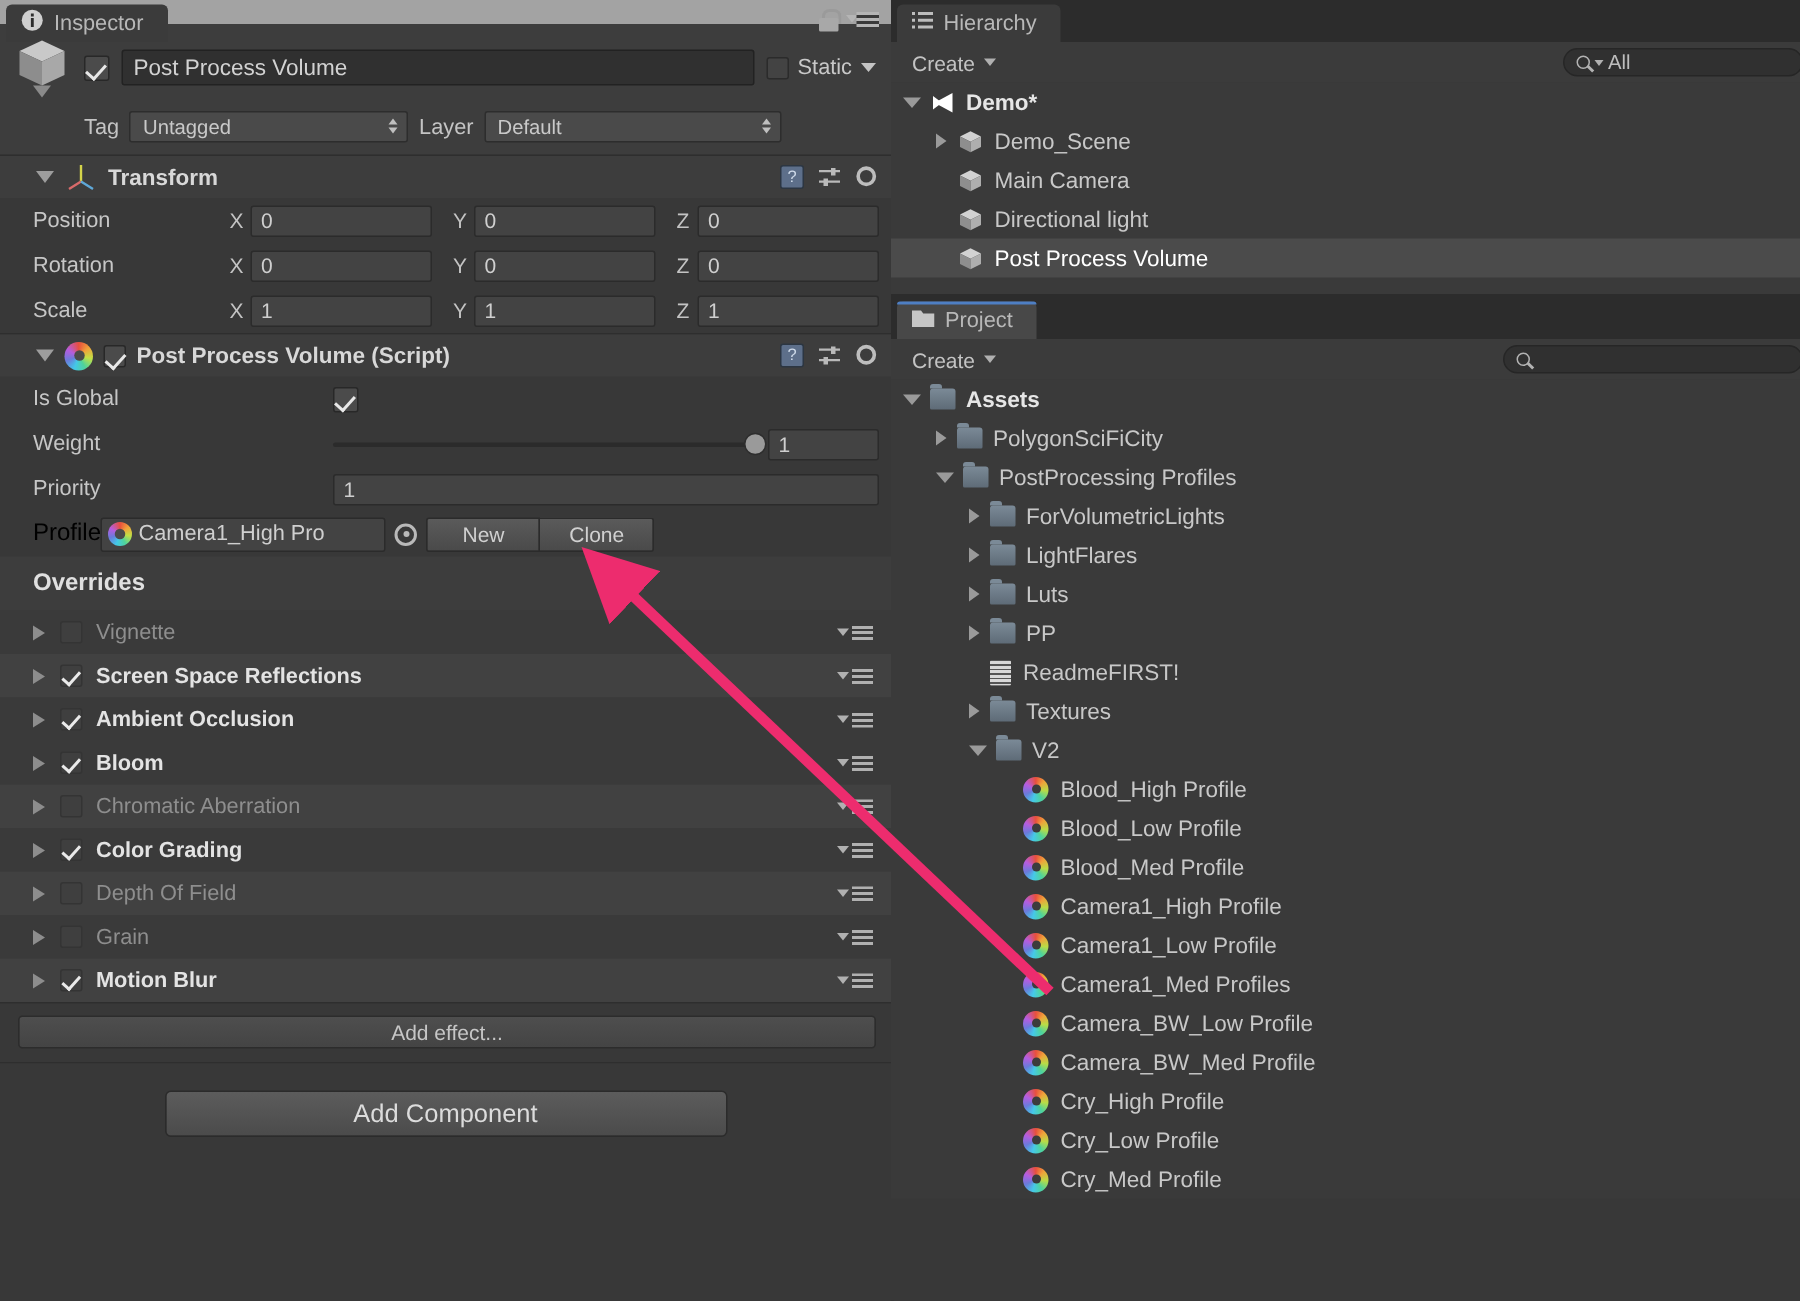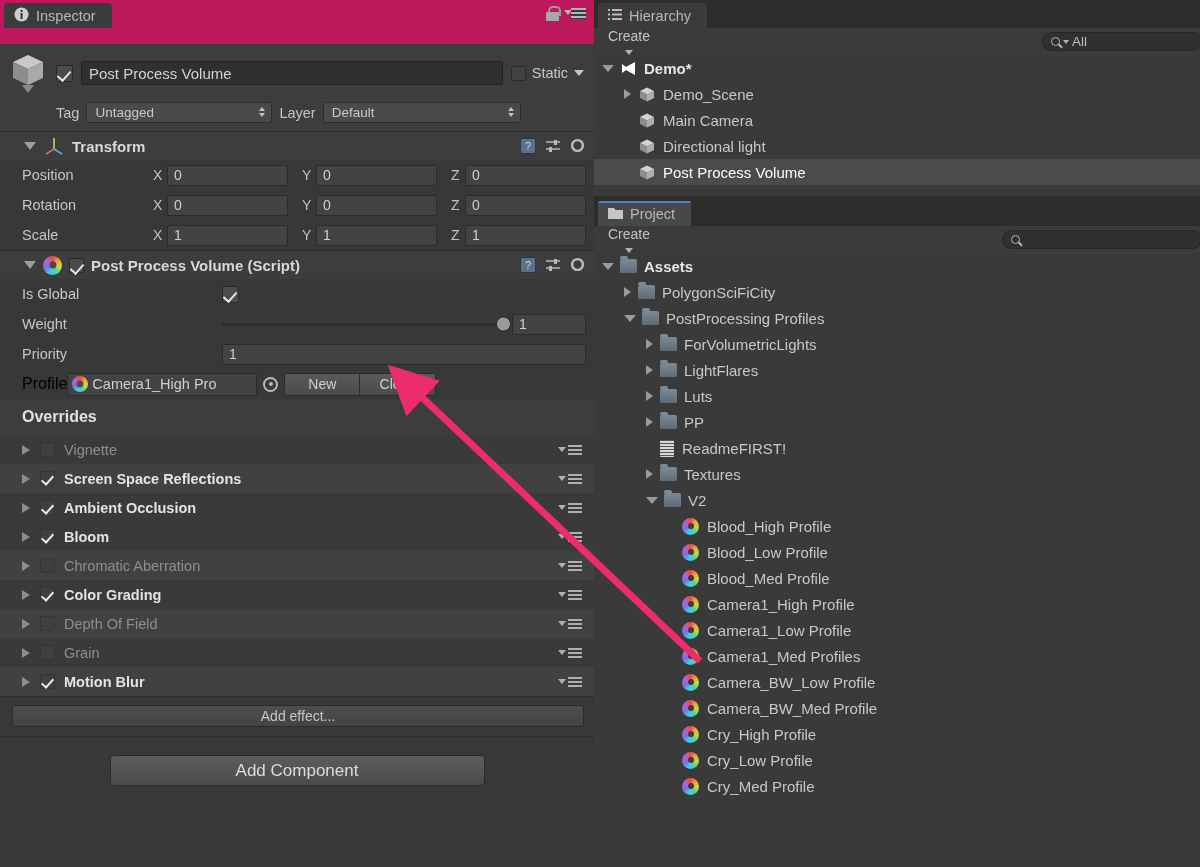--- a/index.html
+++ b/index.html
@@ -8,21 +8,21 @@
     background: #383838;
     font-family: "Liberation Sans", sans-serif;
     overflow: hidden;
     -webkit-font-smoothing: antialiased;
   }
   .app { position: relative; width: 1200px; height: 867px; display: flex; }
 
   
   .inspector { width: 594px; height: 867px; background: #383838; position: relative; }
 
-  .tabbar { height: 44px; background: #be185d; position: relative; }
+  .tabbar { height: 16px; background: #a3a3a3; position: relative; }
   .tab {
     position: absolute; left: 4px; top: 3px; height: 25px;
     padding: 0 16px 0 10px; background: #3b3b3b;
     border-radius: 4px 4px 0 0;
     display: flex; align-items: center; gap: 7px;
     color: #b8b8b8; font-size: 14.5px;
   }
   .tab-proj { background: #484848; }
   .tab.sel-blue::before {
     content:""; position:absolute; left:0; right:0; top:0; height:2px; background:#4e7fc4; border-radius:3px 3px 0 0;
@@ -156,21 +156,21 @@
   .addcomp-wrap { padding:18px 0 0 0; display:flex; justify-content:center; background:#383838; }
   .add-component {
     width:375px; height:31px; background:linear-gradient(#5c5c5c,#4b4b4b); border:1px solid #2b2b2b; border-radius:4px;
     color:#dcdcdc; font-size:17px; display:flex; align-items:center; justify-content:center;
   }
 
   
   .right { width:606px; height:867px; background:#383838; position:relative; }
   .r-tabbar { height:28px; background:#2c2c2c; position:relative; }
   .toolrow { height:27px; background:#3b3b3b; display:flex; align-items:center; padding:0 6px; gap:6px; position:relative;}
-  .create-btn { display:flex; align-items:center; gap:6px; color:#c3c3c3; font-size:14px; padding:2px 8px;flex-direction:column; }
+  .create-btn { display:flex; align-items:center; gap:6px; color:#c3c3c3; font-size:14px; padding:2px 8px; }
   .searchbox {
     position:absolute; right:-2px; top:4px; height:19px; width:160px; background:#303030;
     border:1px solid #262626; border-radius:10px; display:flex; align-items:center; gap:3px; padding:0 8px;
     color:#bdbdbd; font-size:13.5px;
   }
   .searchbox.proj { right:-2px; width:200px; }
   .mag { width:9px;height:9px;border:1.6px solid #b3b3b3;border-radius:50%;position:relative;flex:none;}
   .mag::after{content:"";position:absolute;right:-4px;bottom:-2px;width:5px;height:1.6px;background:#b3b3b3;transform:rotate(45deg);}
 
   .h-list { background:#3a3a3a; }

